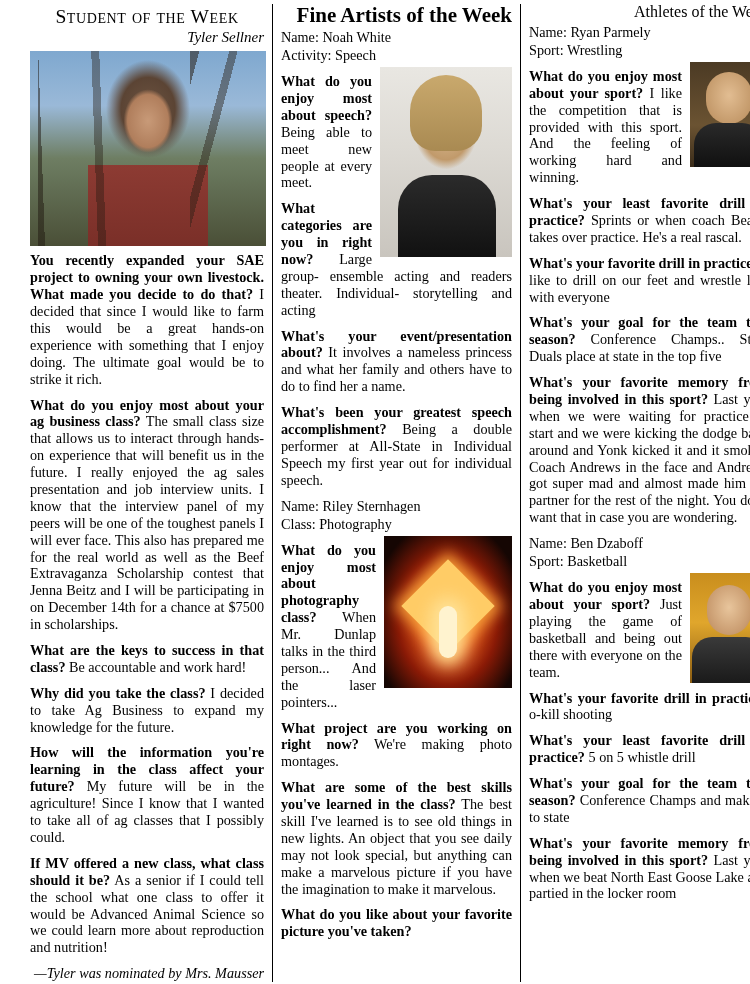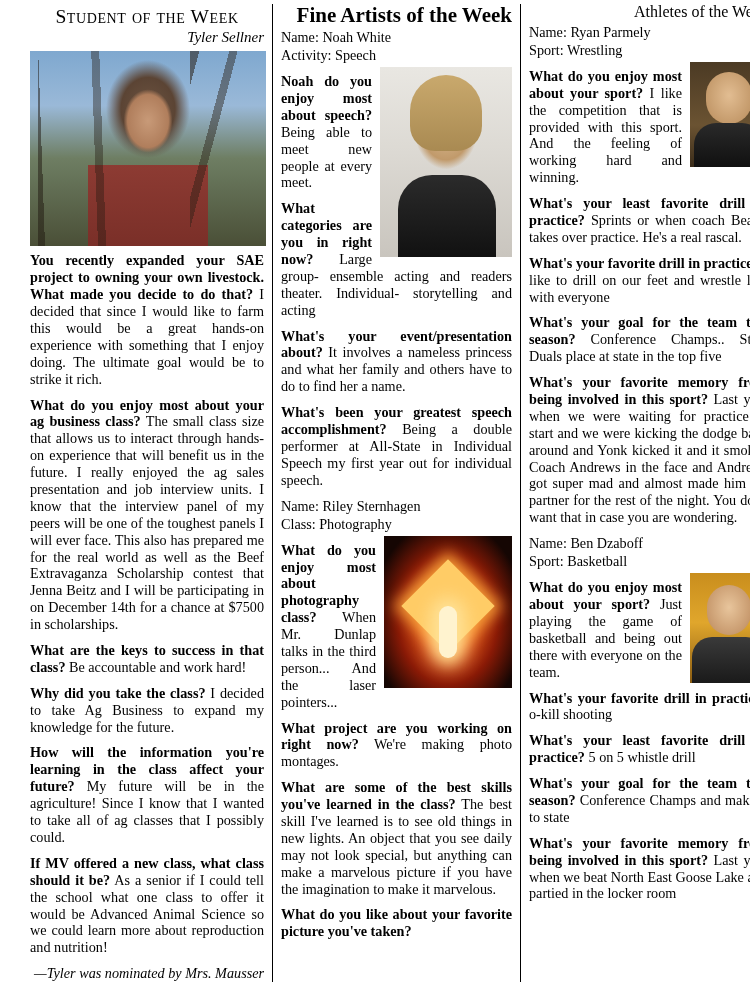--- a/index.html
+++ b/index.html
@@ -288,21 +288,21 @@
         <span>Noah White</span>
       </div>
       <div class="plain">
         <span>Activity:</span>
         <span>Speech</span>
       </div>
 
       <div class="photo ph-speech img-noah"></div>
 
       <p class="body-text" style="margin-top:9px;">
-        <span class="q">Noah do you enjoy most about speech?</span><span> Being able to meet new people at every meet.</span>
+        <span class="q">What do you enjoy most about speech?</span><span> Being able to meet new people at every meet.</span>
       </p>
       <p class="body-text">
         <span class="q">What categories are you in right now?</span><span>  Large group- ensemble acting and readers theater. Individual- storytelling and acting</span>
       </p>
       <div class="clear"></div>
       <p class="body-text">
         <span class="q">What's your event/presentation about?</span><span> It involves a nameless princess and what her family and others have to do to find her a name.</span>
       </p>
       <p class="body-text">
         <span class="q">What's been your greatest speech accomplishment?</span><span> Being a double performer at All-State in Individual Speech my first year out for individual speech.</span>

